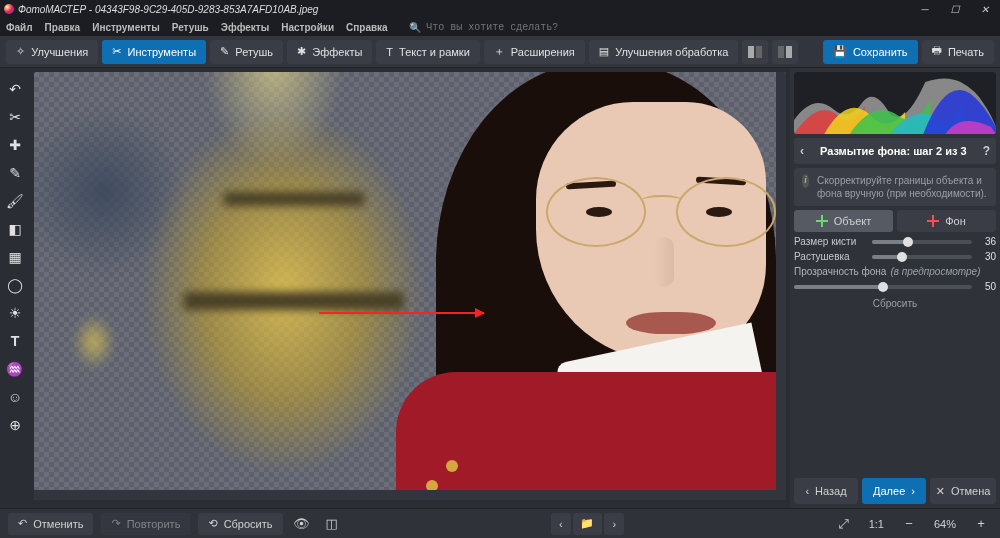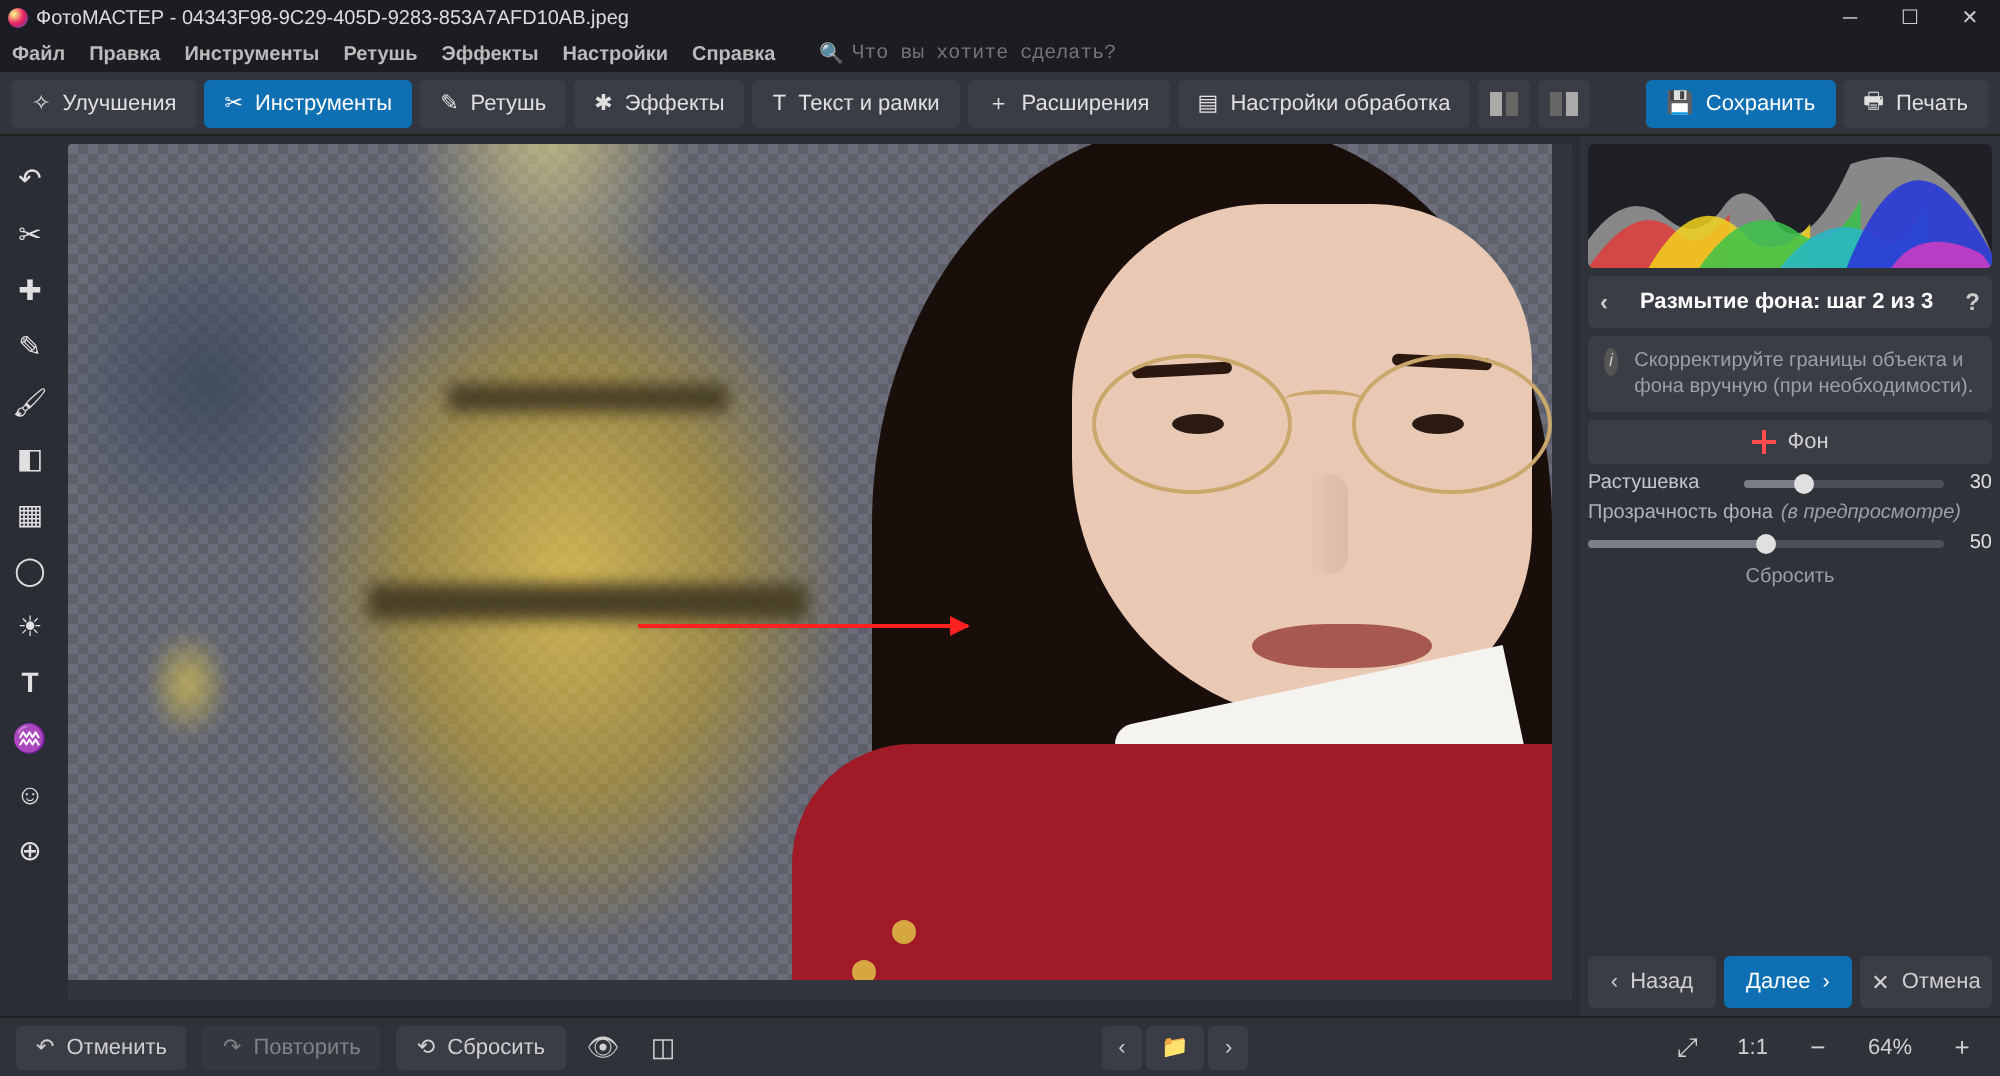--- a/index.html
+++ b/index.html
@@ -1,19 +1,19 @@
 <!DOCTYPE html>
 <html><head>
 <meta charset="utf-8">
 <style>
   * { box-sizing: border-box; margin: 0; padding: 0; font-family: "Segoe UI", Arial, sans-serif; }
   body { width: 1000px; height: 538px; background: #2a2d33; color: #d0d0d0; font-size: 11px; overflow: hidden; position: relative; }
 
   
-  .titlebar { height: 18px; background: #1b1d22; display: flex; align-items: center; padding: 0 4px; position: relative; }
+  .titlebar { height: 18px; background: #1b1d22; display: flex; align-items: center; padding: 0 4px; position: relative; font-style: italic; }
   .titlebar .logo { width: 10px; height: 10px; border-radius: 50%; background: radial-gradient(circle at 30% 30%, #ff8, #e91e63, #3f51b5); margin-right: 4px; }
   .titlebar .title { font-size: 10px; color: #ddd; }
   .winbtns { position: absolute; right: 0; top: 0; display: flex; }
   .winbtn { width: 30px; height: 18px; display: flex; align-items: center; justify-content: center; font-size: 10px; color: #ccc; }
 
   
   .menubar { height: 18px; background: #1b1d22; display: flex; align-items: center; gap: 12px; padding: 0 6px; font-size: 10px; }
   .menubar .mi { color: #bbb; cursor: pointer; font-weight: bold; }
   .menubar .searchwrap { display: flex; align-items: center; gap: 4px; margin-left: 10px; color: #888; }
   .menubar .searchwrap input { background: transparent; border: none; color: #888; font-size: 10px; outline: none; width: 140px; font-family: Liberation Mono, monospace; }
@@ -162,21 +162,21 @@
   <div class="tbtn">
     <span>T</span>
     <span>Текст и рамки</span>
   </div>
   <div class="tbtn">
     <span>＋</span>
     <span>Расширения</span>
   </div>
   <div class="tbtn">
     <span>▤</span>
-    <span>Настройки обработка</span>
+    <span>Улучшения обработка</span>
   </div>
   <div class="iconbtn">
     <svg width="14" height="12" viewBox="0 0 14 12">
         <rect x="0" y="0" width="6" height="12" fill="#aaa"></rect>
         <rect x="8" y="0" width="6" height="12" fill="#666"></rect>
       </svg>
   </div>
   <div class="iconbtn">
     <svg width="14" height="12" viewBox="0 0 14 12">
         <rect x="0" y="0" width="6" height="12" fill="#666"></rect>
@@ -262,26 +262,38 @@
       <span class="arrow-l">?</span>
     </div>
 
     <div class="infobox">
       <div class="i">i</div>
       <div>Скорректируйте границы объекта и фона вручную (при необходимости).</div>
     </div>
 
 
     <div class="pillrow">
+      <div class="pill active">
+        <span class="sico"></span>
+        <span>Объект</span>
+      </div>
       <div class="pill">
         <span class="sico red"></span>
         <span>Фон</span>
       </div>
     </div>
 
+    <div class="sliderrow">
+      <div class="lbl">Размер кисти</div>
+      <div class="slider">
+        <div class="fill" style="width:36%"></div>
+          <div class="thumb" style="left:calc(36% - 5px)"></div>
+      </div>
+      <div class="val">36</div>
+    </div>
 
     <div class="sliderrow">
       <div class="lbl">Растушевка</div>
       <div class="slider">
         <div class="fill" style="width:30%"></div>
           <div class="thumb" style="left:calc(30% - 5px)"></div>
       </div>
       <div class="val">30</div>
     </div>
 

